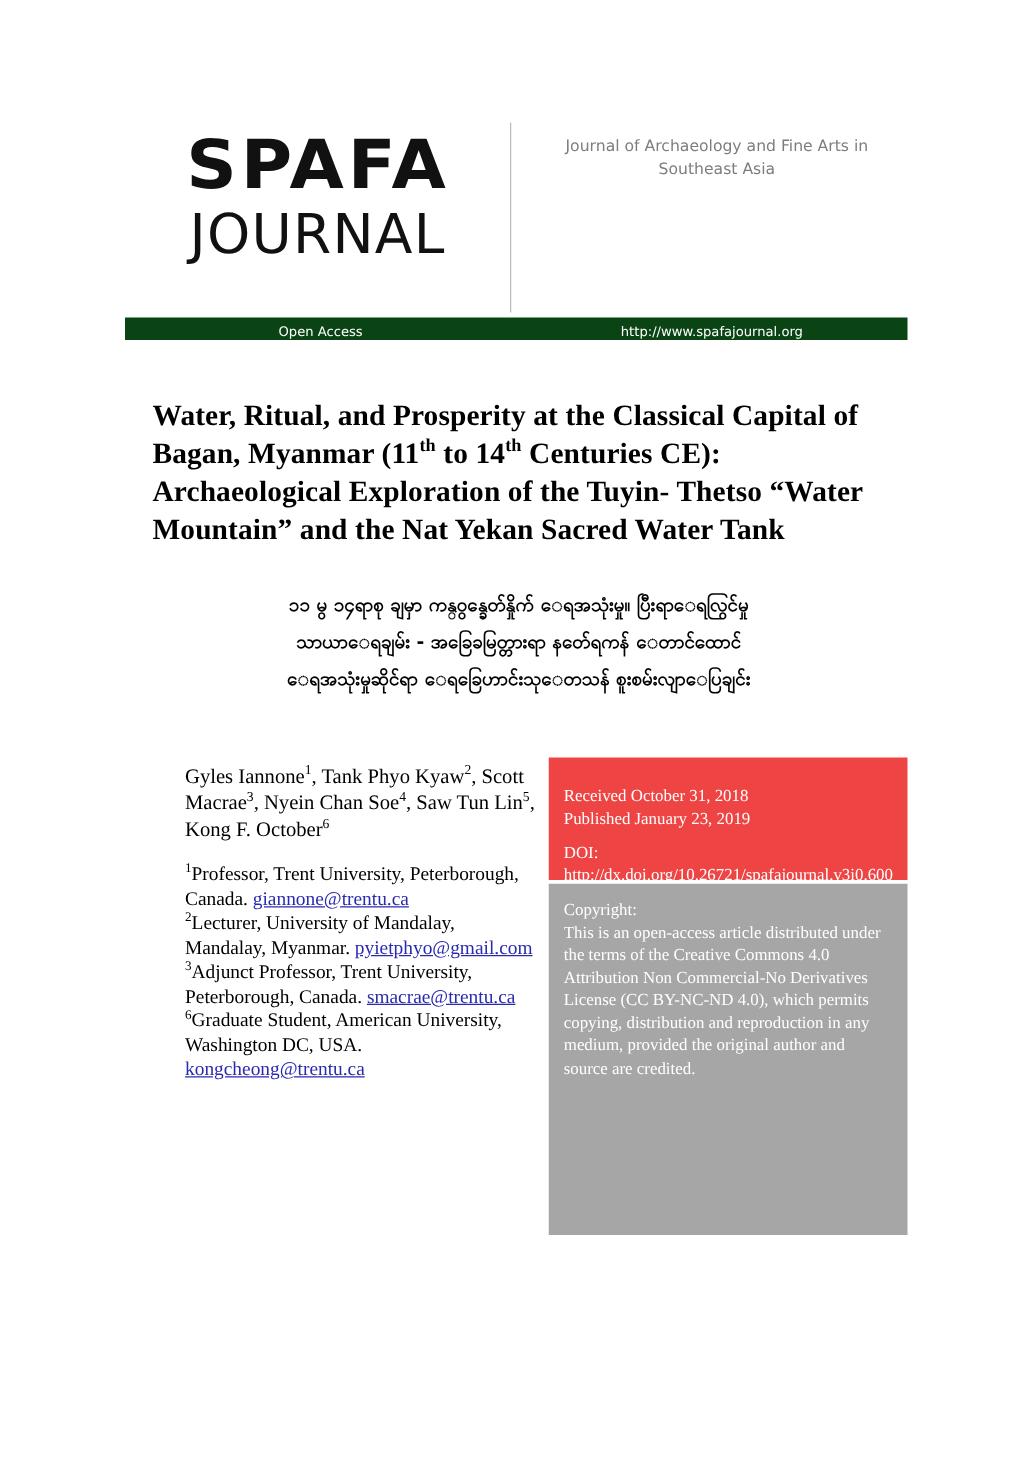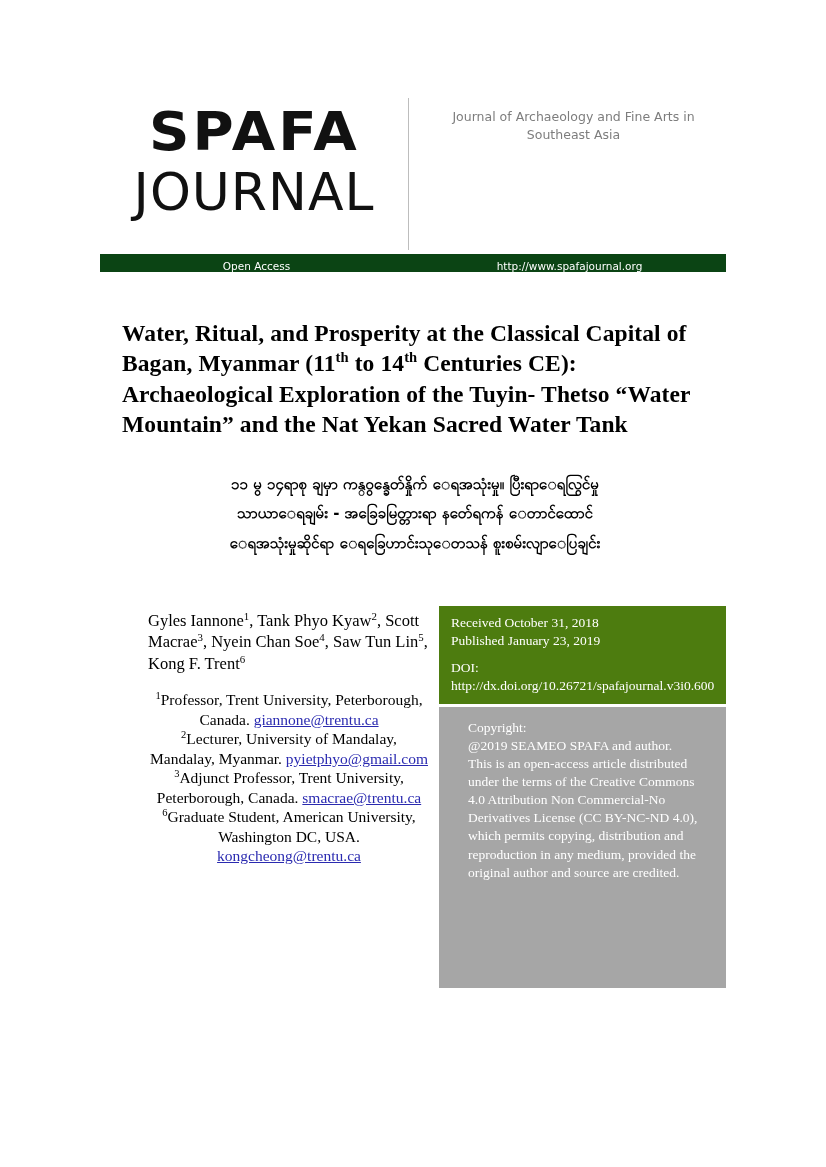--- a/index.html
+++ b/index.html
@@ -52,21 +52,21 @@
     font-weight: 700;
     font-size: 54px;
     letter-spacing: 3px;
     line-height: 1.05;
     color: #111111;
     transform: scaleX(1.04);
   }
   .logo-journal {
     font-family: "DejaVu Sans", sans-serif;
     font-weight: 400;
-    font-size: 52px;
+    font-size: 44px;
     letter-spacing: 1px;
     line-height: 1.15;
     color: #111111;
     margin-top: 2px;
   }
 
   .mast-line {
     font-family: "DejaVu Sans", sans-serif;
     font-size: 12.5px;
     line-height: 1.45;
@@ -147,21 +147,20 @@
   }
   #authors-list sup {
     font-size: 0.66em;
     vertical-align: super;
     line-height: 0;
   }
   #affiliations {
     margin-top: 16px;
     font-size: 15.5px;
     line-height: 1.26;
-    text-align: center;
   }
   .affil {
     margin: 0;
   }
   .affil sup {
     font-size: 0.68em;
     vertical-align: super;
     line-height: 0;
   }
   .email {
@@ -169,37 +168,37 @@
     text-decoration: underline;
   }
 
   
   #meta-box {
     position: absolute;
     left: 439px;
     top: 606px;
     width: 287px;
     height: 98px;
-    background: #4d7c0f;
+    background: #ef4444;
     color: #ffffff;
     box-sizing: border-box;
-    padding: 8px 12px 0 12px;
+    padding: 22px 12px 0 12px;
     font-size: 13.5px;
     line-height: 1.34;
   }
   #copyright-box {
     position: absolute;
     left: 439px;
     top: 707px;
     width: 287px;
     height: 281px;
     background: #a6a6a6;
     color: #ffffff;
     box-sizing: border-box;
-    padding: 12px 12px 0 29px;
+    padding: 12px 12px 0 12px;
     font-size: 13.5px;
     line-height: 1.34;
   }
   .meta-gap {
     height: 9px;
   }
 </style>
 </head>
 <body>
 
@@ -230,36 +229,35 @@
 <div id="burmese-title">
   <div>၁၁ မွ ၁၄ရာစု ချမှာ ကန္ဝွန္ခေတ်နှိုက် ေရအသုံးမှု။ ပြီးရာေရလြွင်မှု</div>
   <div>သာယာေရချမ်း - အခြေခမြတ္တားရာ နတ်ေရကန် ေတာင်ထောင်</div>
   <div>ေရအသုံးမှုဆိုင်ရာ ေရခြေဟာင်းသုေတသန် စူးစမ်းလျာေပြချင်း</div>
 </div>
 
 <div id="authors-col">
   <div id="authors-list">
     <span>Gyles Iannone</span><sup>1</sup><span>, Tank Phyo Kyaw</span><sup>2</sup><span>, Scott</span>
     <span>Macrae</span><sup>3</sup><span>, Nyein Chan Soe</span><sup>4</sup><span>, Saw Tun Lin</span><sup>5</sup><span>,</span>
-    <span>Kong F. Trent</span><sup>6</sup>
+    <span>Kong F. October</span><sup>6</sup>
   </div>
 
   <div id="affiliations">
     <p class="affil"><sup>1</sup><span>Professor, Trent University, Peterborough, Canada. </span><a class="email" href="#">giannone@trentu.ca</a></p>
     <p class="affil"><sup>2</sup><span>Lecturer, University of Mandalay, Mandalay, Myanmar. </span><a class="email" href="#">pyietphyo@gmail.com</a></p>
     <p class="affil"><sup>3</sup><span>Adjunct Professor, Trent University, Peterborough, Canada. </span><a class="email" href="#">smacrae@trentu.ca</a></p>
     <p class="affil"><sup>6</sup><span>Graduate Student, American University, Washington DC, USA. </span><a class="email" href="#">kongcheong@trentu.ca</a></p>
   </div>
 </div>
 
 <div id="meta-box">
   <div>Received October 31, 2018</div>
   <div>Published January 23, 2019</div>
   <div class="meta-gap"></div>
   <div>DOI:</div>
   <div>http://dx.doi.org/10.26721/spafajournal.v3i0.600</div>
 </div>
 
 <div id="copyright-box">
   <div>Copyright:</div>
-  <div>@2019 SEAMEO SPAFA and author.</div>
   <div>This is an open-access article distributed under the terms of the Creative Commons 4.0 Attribution Non Commercial-No Derivatives License (CC BY-NC-ND 4.0), which permits copying, distribution and reproduction in any medium, provided the original author and source are credited.</div>
 </div>
 
 </body></html>

